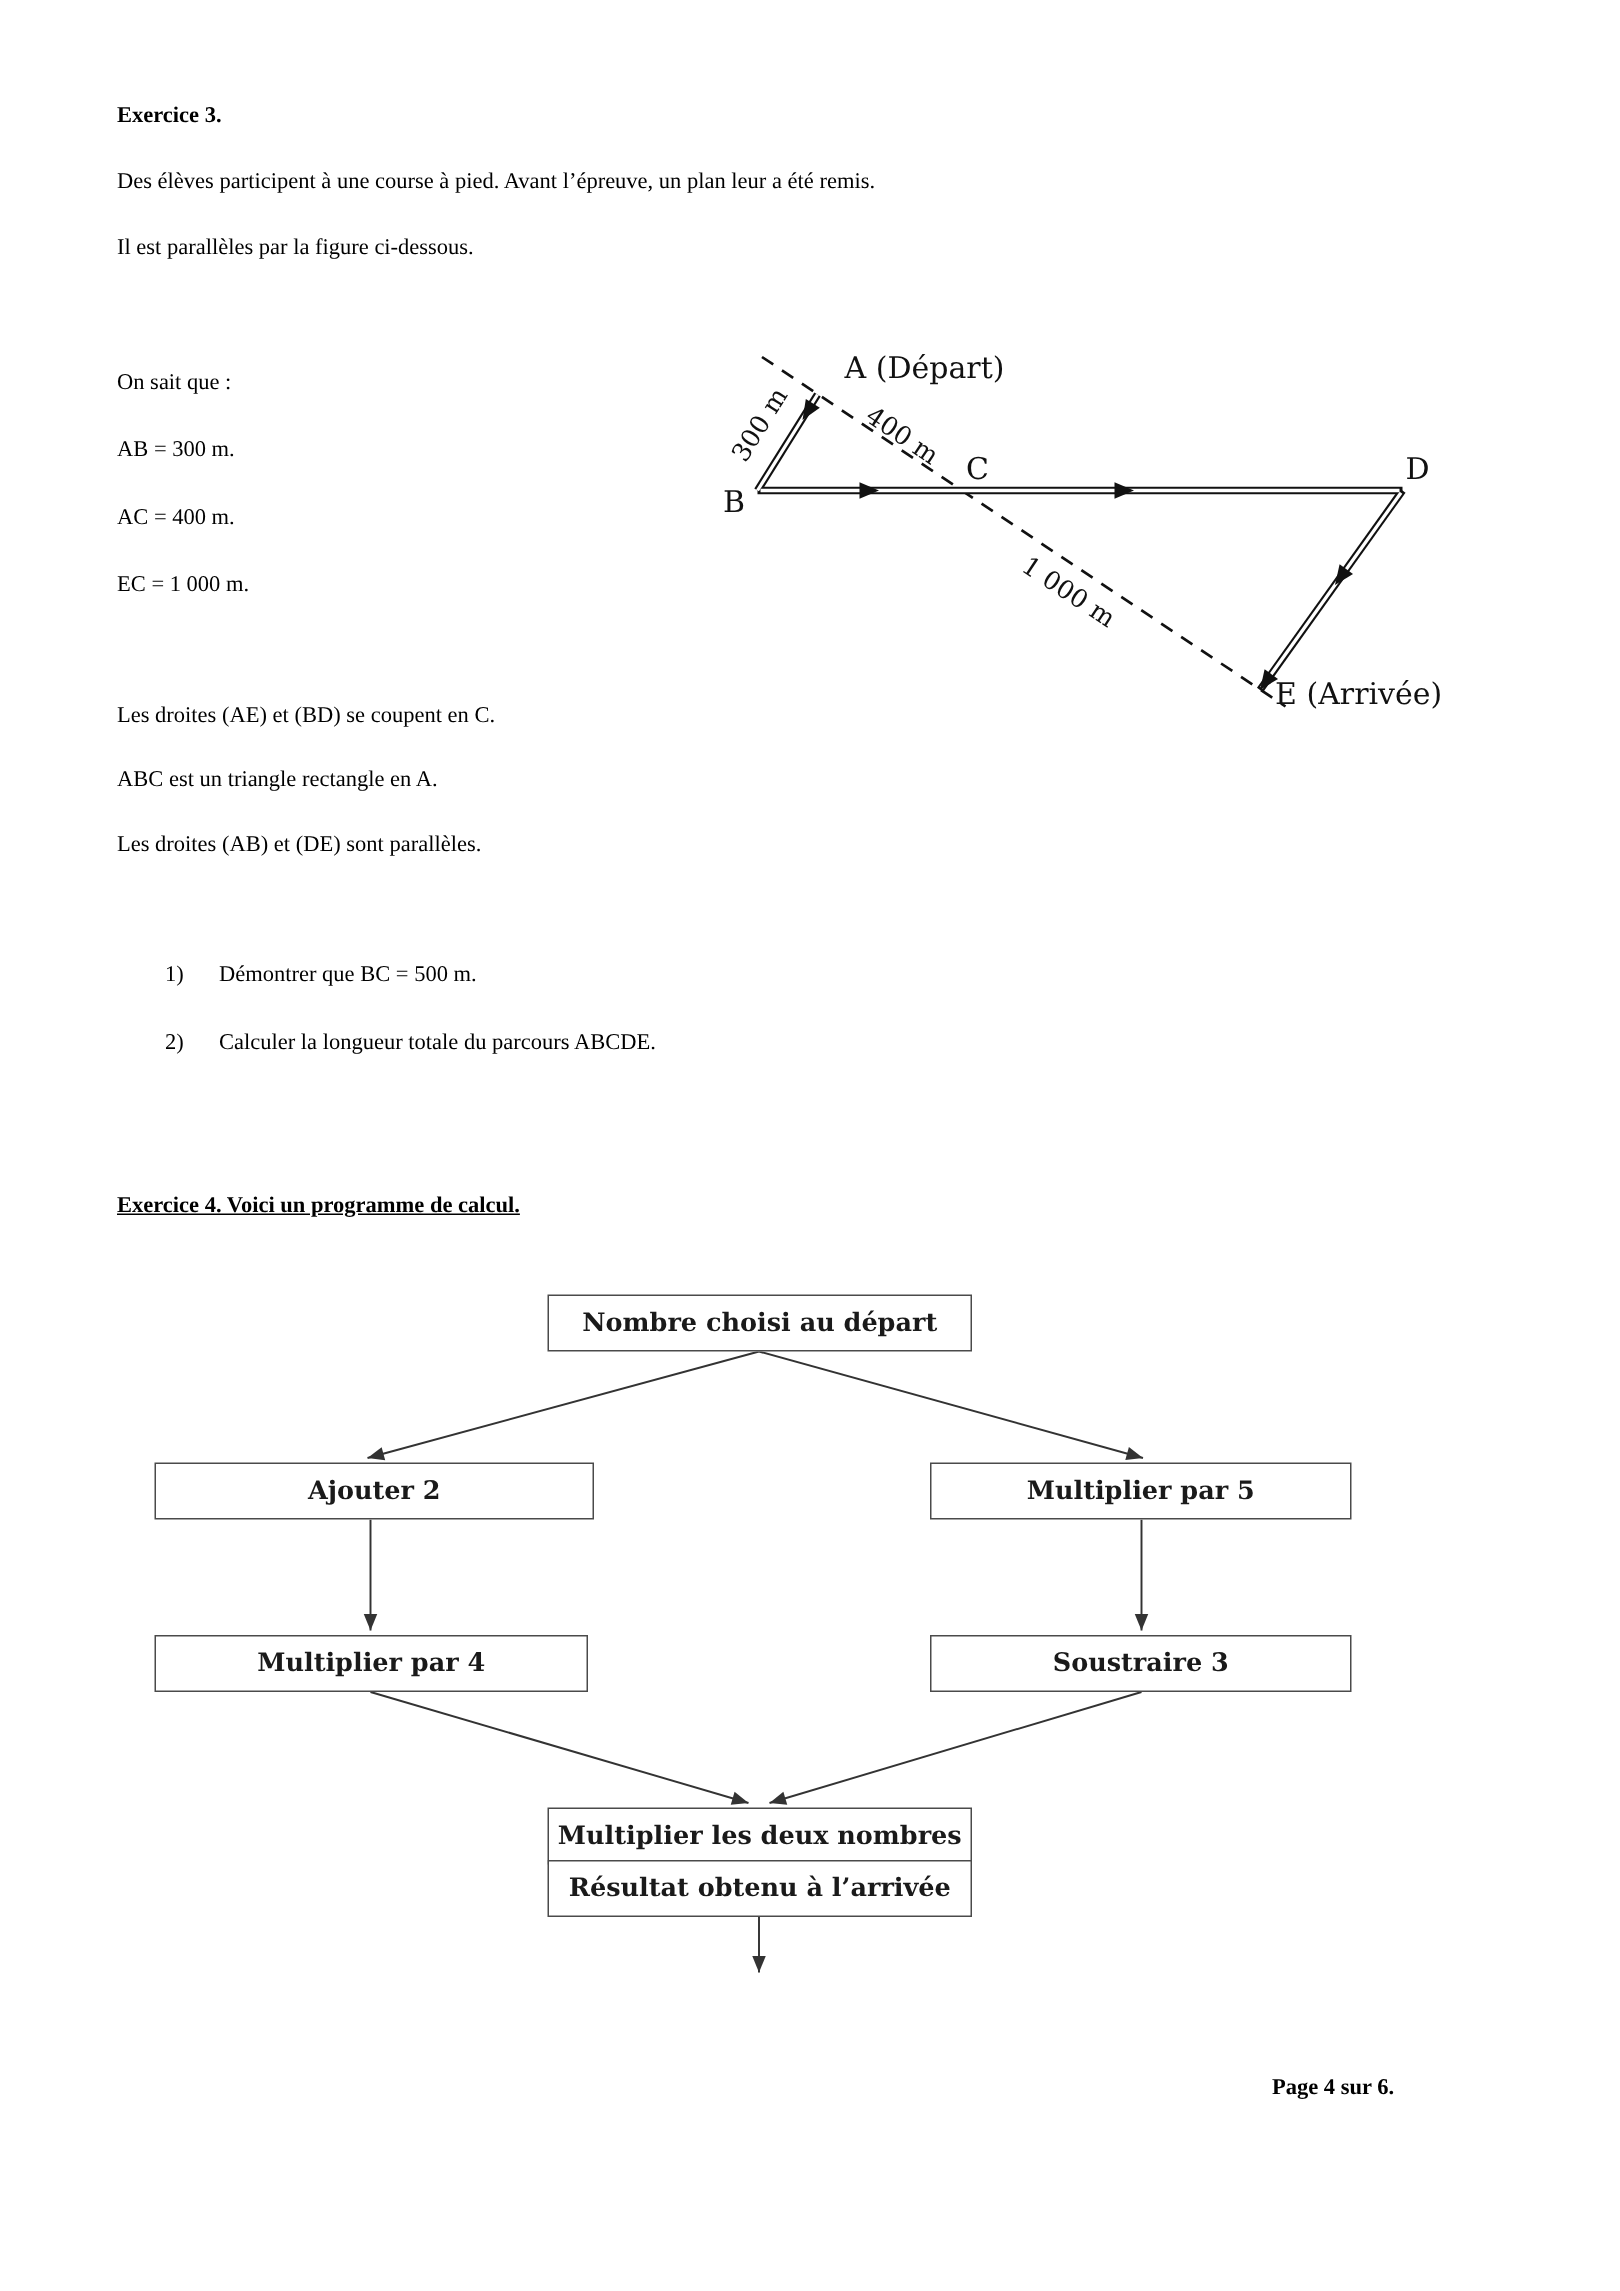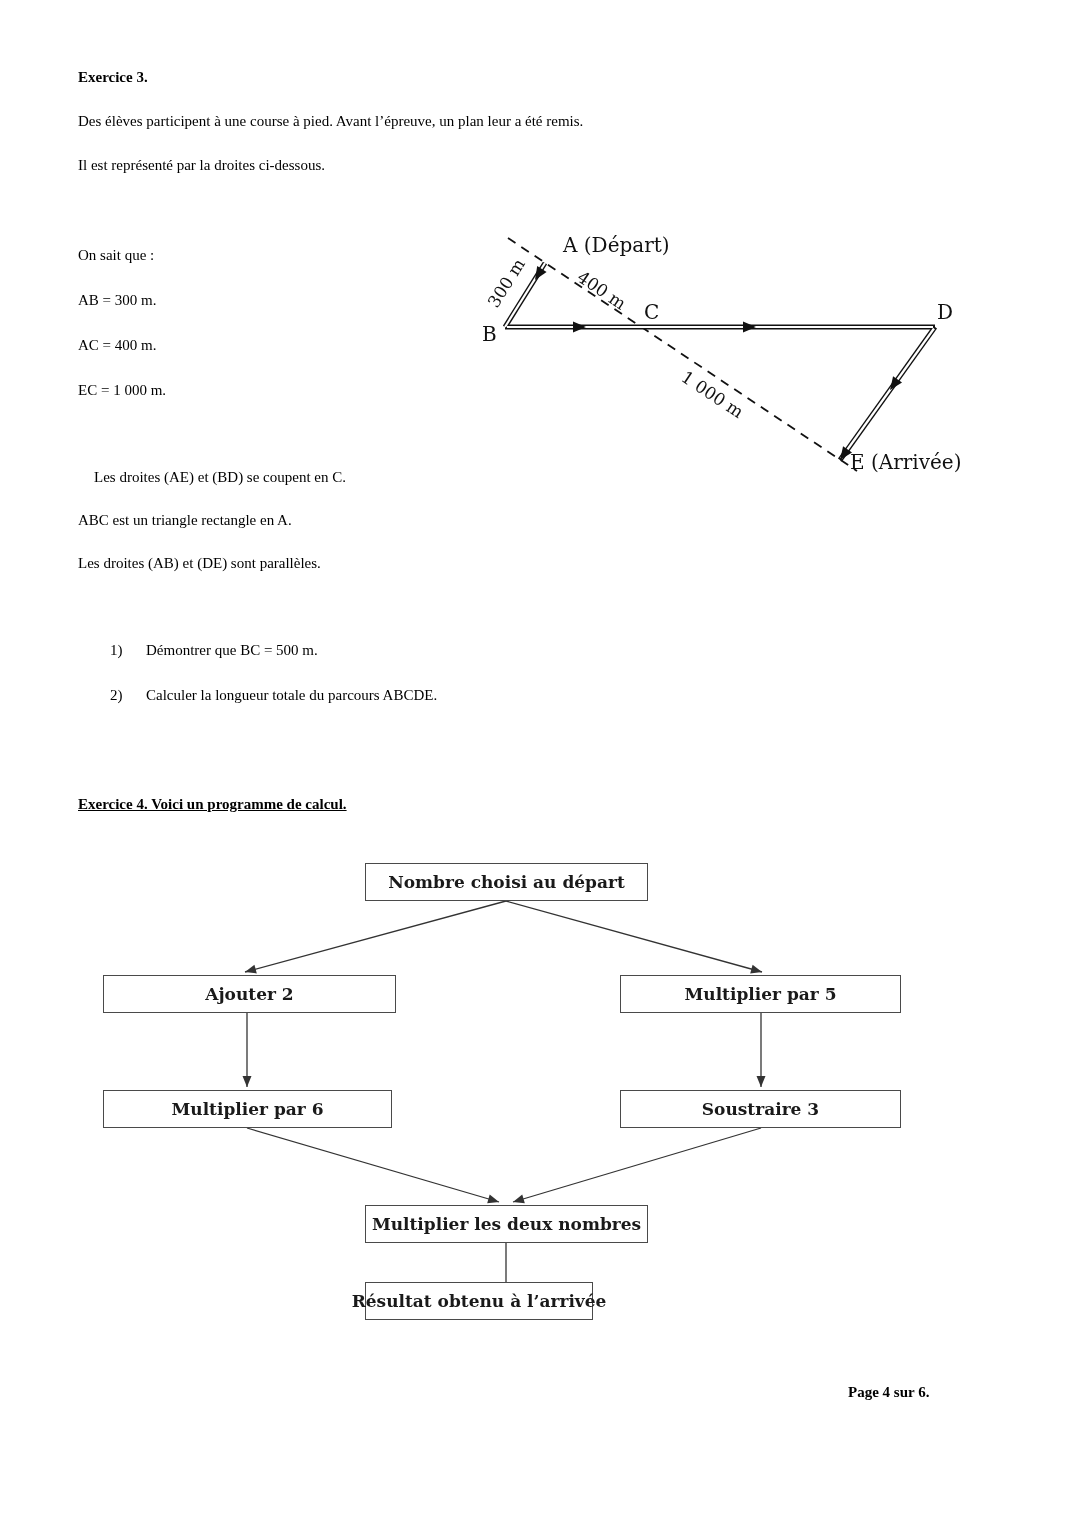--- a/index.html
+++ b/index.html
@@ -44,21 +44,21 @@
   .flow-line { stroke: #333333; stroke-width: 1.3; fill: none; }
   .flow-head { fill: #333333; }
 </style>
 </head>
 <body>
 
 <div class="page">
 
   <div class="abs body-text bold" style="left:78px; top:68px;">Exercice 3.</div>
   <div class="abs body-text" style="left:78px; top:112px;">Des élèves participent à une course à pied. Avant l’épreuve, un plan leur a été remis.</div>
-  <div class="abs body-text" style="left:78px; top:156px;">Il est représenté par la droites ci-dessous.</div>
+  <div class="abs body-text" style="left:78px; top:156px;">Il est parallèles par la figure ci-dessous.</div>
 
   <svg class="abs" style="left:478px; top:222px;" width="510" height="278" viewBox="0 0 510 278">
 
     <line x1="30" y1="16" x2="379" y2="249" stroke="#111111" stroke-width="1.8" stroke-dasharray="9 7"></line>
 
     <line x1="67" y1="41" x2="27" y2="105" stroke="#111111" stroke-width="5"></line>
     <line x1="27" y1="105" x2="457" y2="105" stroke="#111111" stroke-width="5"></line>
     <line x1="457" y1="105" x2="362" y2="238" stroke="#111111" stroke-width="5"></line>
     <line x1="67" y1="41" x2="27" y2="105" stroke="#ffffff" stroke-width="2.2"></line>
     <line x1="29" y1="105" x2="455" y2="105" stroke="#ffffff" stroke-width="2.2"></line>
@@ -79,21 +79,21 @@
     <text class="fig-measure" transform="translate(19,87) rotate(-58)">300 m</text>
     <text class="fig-measure" transform="translate(98,58) rotate(34)">400 m</text>
     <text class="fig-measure" transform="translate(202,158) rotate(33.5)">1 000 m</text>
   </svg>
 
   <div class="abs body-text" style="left:78px; top:246px;">On sait que :</div>
   <div class="abs body-text" style="left:78px; top:291px;text-align:right;">AB = 300 m.</div>
   <div class="abs body-text" style="left:78px; top:336px;">AC = 400 m.</div>
   <div class="abs body-text" style="left:78px; top:381px;">EC = 1 000 m.</div>
 
-  <div class="abs body-text" style="left:78px; top:468px;margin-left:16px;">Les droites (AE) et (BD) se coupent en C.</div>
+  <div class="abs body-text" style="left:78px; top:468px;">Les droites (AE) et (BD) se coupent en C.</div>
   <div class="abs body-text" style="left:78px; top:511px;">ABC est un triangle rectangle en A.</div>
   <div class="abs body-text" style="left:78px; top:554px;">Les droites (AB) et (DE) sont parallèles.</div>
 
   <div class="abs body-text" style="left:110px; top:641px;">
     <span class="q-num">1)</span><span>Démontrer que BC = 500 m.</span>
   </div>
   <div class="abs body-text" style="left:110px; top:686px;">
     <span class="q-num">2)</span><span>Calculer la longueur totale du parcours ABCDE.</span>
   </div>
 
@@ -112,20 +112,20 @@
     <polygon class="flow-head" points="0,0 -11,-4.5 -11,4.5" transform="translate(499,347) rotate(16.4)"></polygon>
     <line class="flow-line" x1="761" y1="273" x2="513" y2="347"></line>
     <polygon class="flow-head" points="0,0 -11,-4.5 -11,4.5" transform="translate(513,347) rotate(163.4)"></polygon>
     <line class="flow-line" x1="506" y1="388" x2="506" y2="460"></line>
     <polygon class="flow-head" points="0,0 -11,-4.5 -11,4.5" transform="translate(506,460) rotate(90)"></polygon>
   </svg>
 
   <div class="flow-box" style="left:365px; top:863px; width:283px;">Nombre choisi au départ</div>
   <div class="flow-box" style="left:103px; top:975px; width:293px;">Ajouter 2</div>
   <div class="flow-box" style="left:620px; top:975px; width:281px;">Multiplier par 5</div>
-  <div class="flow-box" style="left:103px; top:1090px; width:289px;">Multiplier par 6</div>
+  <div class="flow-box" style="left:103px; top:1090px; width:289px;">Multiplier par 4</div>
   <div class="flow-box" style="left:620px; top:1090px; width:281px;">Soustraire 3</div>
   <div class="flow-box" style="left:365px; top:1205px; width:283px;">Multiplier les deux nombres</div>
-  <div class="flow-box" style="left:365px; top:1282px; width:228px;">Résultat obtenu à l’arrivée</div>
+  <div class="flow-box" style="left:365px; top:1240px; width:283px;">Résultat obtenu à l’arrivée</div>
 
   <div class="abs body-text bold" style="left:848px; top:1383px;">Page 4 sur 6.</div>
 
 </div>
 
 </body></html>

